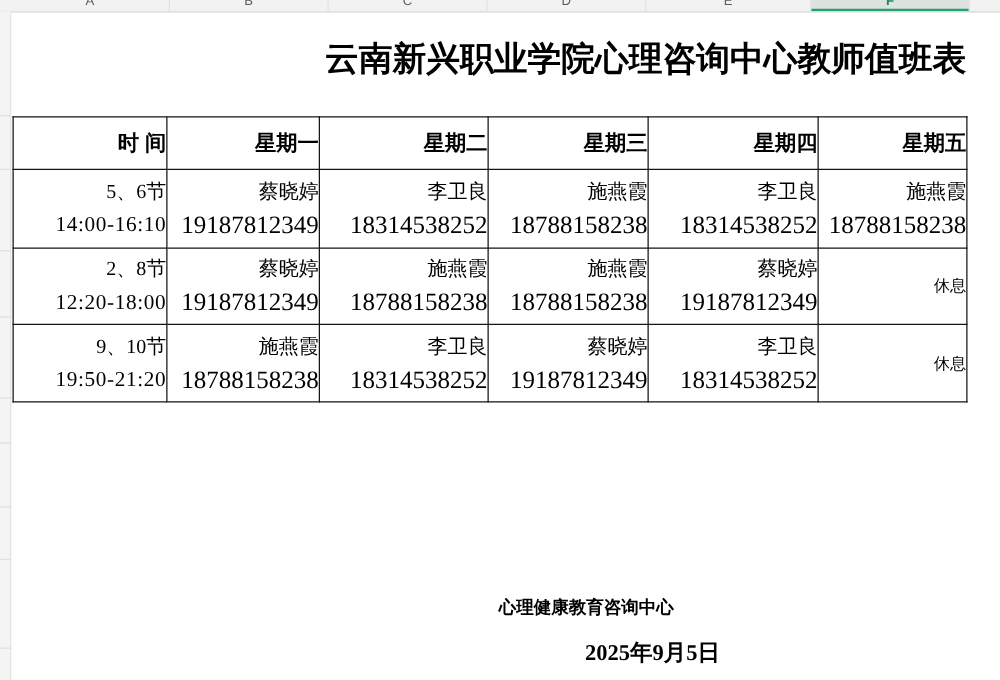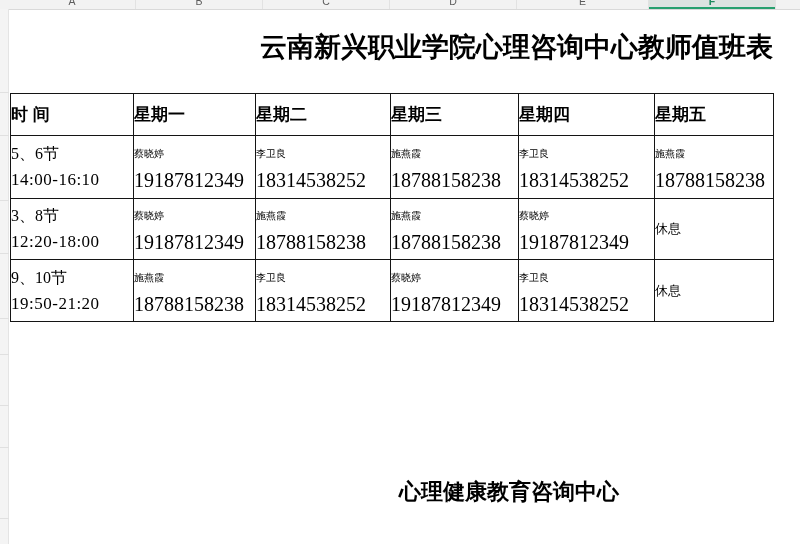--- a/index.html
+++ b/index.html
@@ -18,32 +18,32 @@
 
   
   .rowstrip{position:absolute;top:9px;left:0;width:9px;height:535px;background:#f4f4f4;
             border-right:1px solid #e4e4e4;box-sizing:border-box;}
   .rowline{position:absolute;left:0;width:9px;height:1px;background:#e0e0e0;}
 
   .title{position:absolute;left:10px;top:29px;width:763px;text-align:right;
          font-family:"Liberation Sans",sans-serif;font-weight:700;font-size:27px;white-space:nowrap;}
 
   table.duty{position:absolute;left:10px;top:93px;border-collapse:collapse;table-layout:fixed;}
-  table.duty th,table.duty td{border:1.5px solid #141414;text-align:left;vertical-align:middle;
+  table.duty th,table.duty td{border:1.5px solid #141414;text-align:right;vertical-align:middle;
          padding:0;overflow:hidden;}
   table.duty th{height:41px;font-family:"Liberation Sans",sans-serif;font-weight:700;font-size:17px;}
   table.duty td{height:60px;}
-  .line-name{font-size:10px;line-height:26px;}
+  .line-name{font-size:16px;line-height:26px;}
   .line-phone{font-size:20px;line-height:26px;}
   .line-period{font-size:16px;line-height:26px;}
   .line-time{font-size:17px;line-height:26px;letter-spacing:.5px;}
   .rest{font-size:13px;}
 
   .note{position:absolute;left:93px;top:362px;font-weight:700;font-size:18px;white-space:nowrap;}
-  .footer-org{position:absolute;left:399px;top:477px;font-weight:700;font-size:22px;white-space:nowrap;}
+  .footer-org{position:absolute;left:399px;top:477px;font-weight:700;font-size:14px;white-space:nowrap;}
   .footer-date{position:absolute;left:468px;top:510px;font-weight:700;font-size:18px;white-space:nowrap;}
 </style>
 </head>
 <body>
 
 <div class="screen">
 
   <div class="colstrip">
     <div class="colcell" style="left:9px;width:127px;">
         <span>A</span>
@@ -122,21 +122,21 @@
         <div class="line-phone">18314538252</div>
       </td>
       <td>
         <div class="line-name">施燕霞</div>
         <div class="line-phone">18788158238</div>
       </td>
     </tr>
 
     <tr>
       <td>
-        <div class="line-period">3、8节</div>
+        <div class="line-period">2、8节</div>
         <div class="line-time">12:20-18:00</div>
       </td>
       <td>
         <div class="line-name">蔡晓婷</div>
         <div class="line-phone">19187812349</div>
       </td>
       <td>
         <div class="line-name">施燕霞</div>
         <div class="line-phone">18788158238</div>
       </td>
@@ -176,14 +176,15 @@
       </td>
       <td>
         <div class="rest">休息</div>
       </td>
     </tr>
   </tbody>
     </table>
 
 
   <div class="footer-org">心理健康教育咨询中心</div>
+  <div class="footer-date">2025年9月5日</div>
 
 </div>
 
 </body></html>

